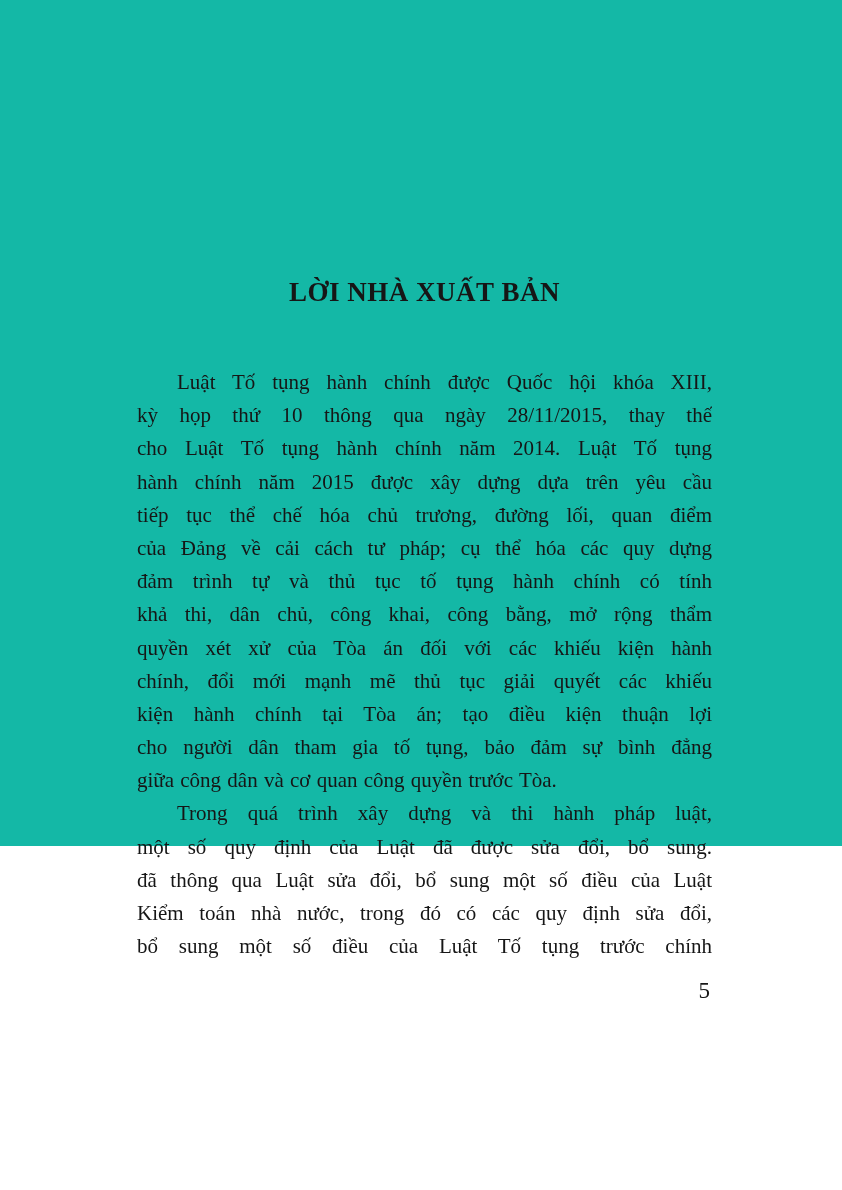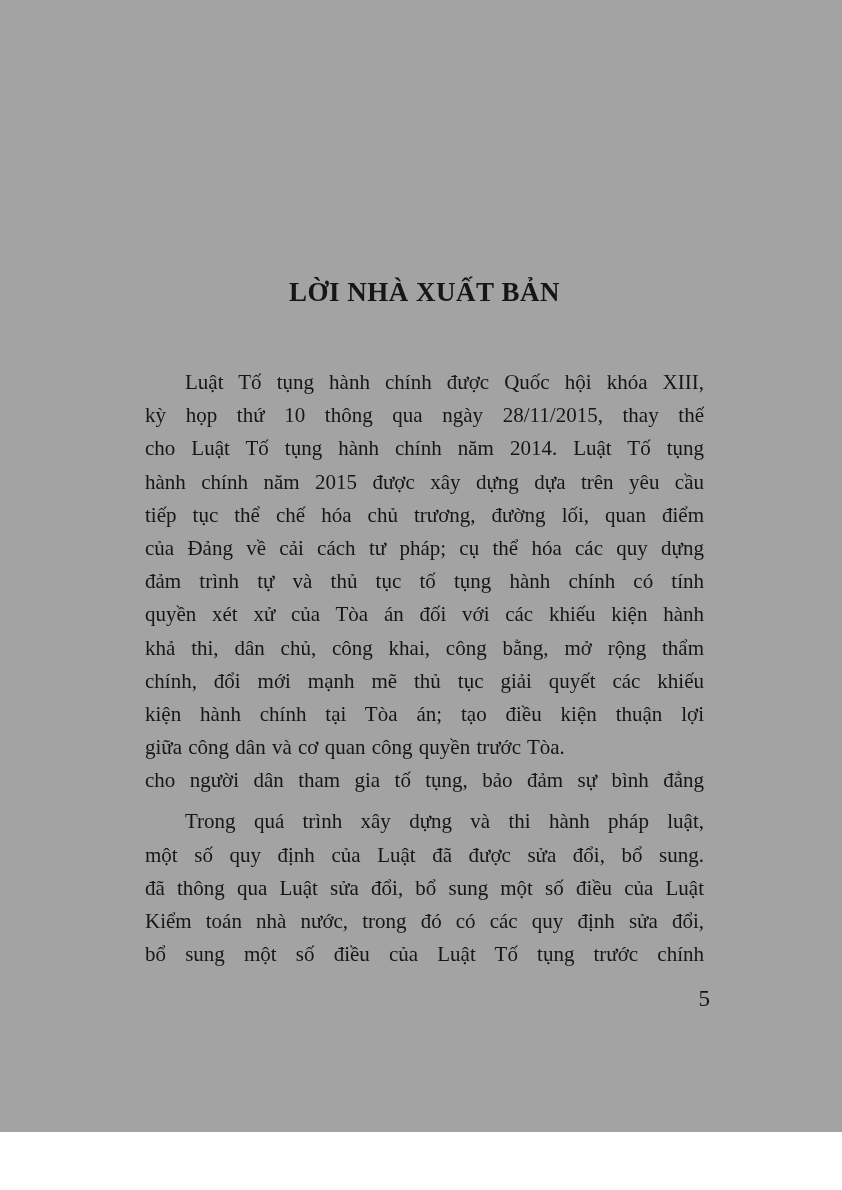--- a/index.html
+++ b/index.html
@@ -10,39 +10,39 @@
   body {
     width: 842px;
     height: 1190px;
     overflow: hidden;
     font-family: "Liberation Serif", serif;
     color: #161616;
   }
   .page {
     position: relative;
     width: 842px;
-    height: 1132px;
-    background: #a3a3a3;
+    height: 846px;
+    background: #14b8a6;
   }
   .content {
     position: absolute;
     left: 137px;
     top: 276px;
     width: 575px;
   }
   .title {
     font-weight: bold;
     font-size: 27px;
     line-height: 32px;
     letter-spacing: 0.5px;
     text-align: center;
     margin: 0 0 58px 0;
   }
   .para {
-    margin: 8px;
+    margin: 0;
     padding: 0;
   }
   .line {
     font-size: 21px;
     line-height: 33.2px;
     height: 33.2px;
     overflow: hidden;
     text-align: justify;
     text-align-last: left;
     word-spacing: 1px;
@@ -69,26 +69,26 @@
     <h1 class="title">LỜI NHÀ XUẤT BẢN</h1>
     <div id="body-text">
         <div class="para">
           <div class="line fill first">Luật Tố tụng hành chính được Quốc hội khóa XIII,</div>
           <div class="line fill">kỳ họp thứ 10 thông qua ngày 28/11/2015, thay thế</div>
           <div class="line fill">cho Luật Tố tụng hành chính năm 2014. Luật Tố tụng</div>
           <div class="line fill">hành chính năm 2015 được xây dựng dựa trên yêu cầu</div>
           <div class="line fill">tiếp tục thể chế hóa chủ trương, đường lối, quan điểm</div>
           <div class="line fill">của Đảng về cải cách tư pháp; cụ thể hóa các quy dựng</div>
           <div class="line fill">đảm trình tự và thủ tục tố tụng hành chính có tính</div>
+          <div class="line fill">khả thi, dân chủ, công khai, công bằng, mở rộng thẩm</div>
           <div class="line fill">quyền xét xử của Tòa án đối với các khiếu kiện hành</div>
-          <div class="line fill">khả thi, dân chủ, công khai, công bằng, mở rộng thẩm</div>
           <div class="line fill">chính, đổi mới mạnh mẽ thủ tục giải quyết các khiếu</div>
           <div class="line fill">kiện hành chính tại Tòa án; tạo điều kiện thuận lợi</div>
+          <div class="line fill">cho người dân tham gia tố tụng, bảo đảm sự bình đẳng</div>
           <div class="line">giữa công dân và cơ quan công quyền trước Tòa.</div>
-          <div class="line fill">cho người dân tham gia tố tụng, bảo đảm sự bình đẳng</div>
         </div>
         <div class="para">
           <div class="line fill first">Trong quá trình xây dựng và thi hành pháp luật,</div>
           <div class="line fill">một số quy định của Luật đã được sửa đổi, bổ sung.</div>
           <div class="line fill">đã thông qua Luật sửa đổi, bổ sung một số điều của Luật</div>
           <div class="line fill">Kiểm toán nhà nước, trong đó có các quy định sửa đổi,</div>
           <div class="line fill">bổ sung một số điều của Luật Tố tụng trước chính</div>
         </div>
       </div>
     <div class="page-number">5</div>

